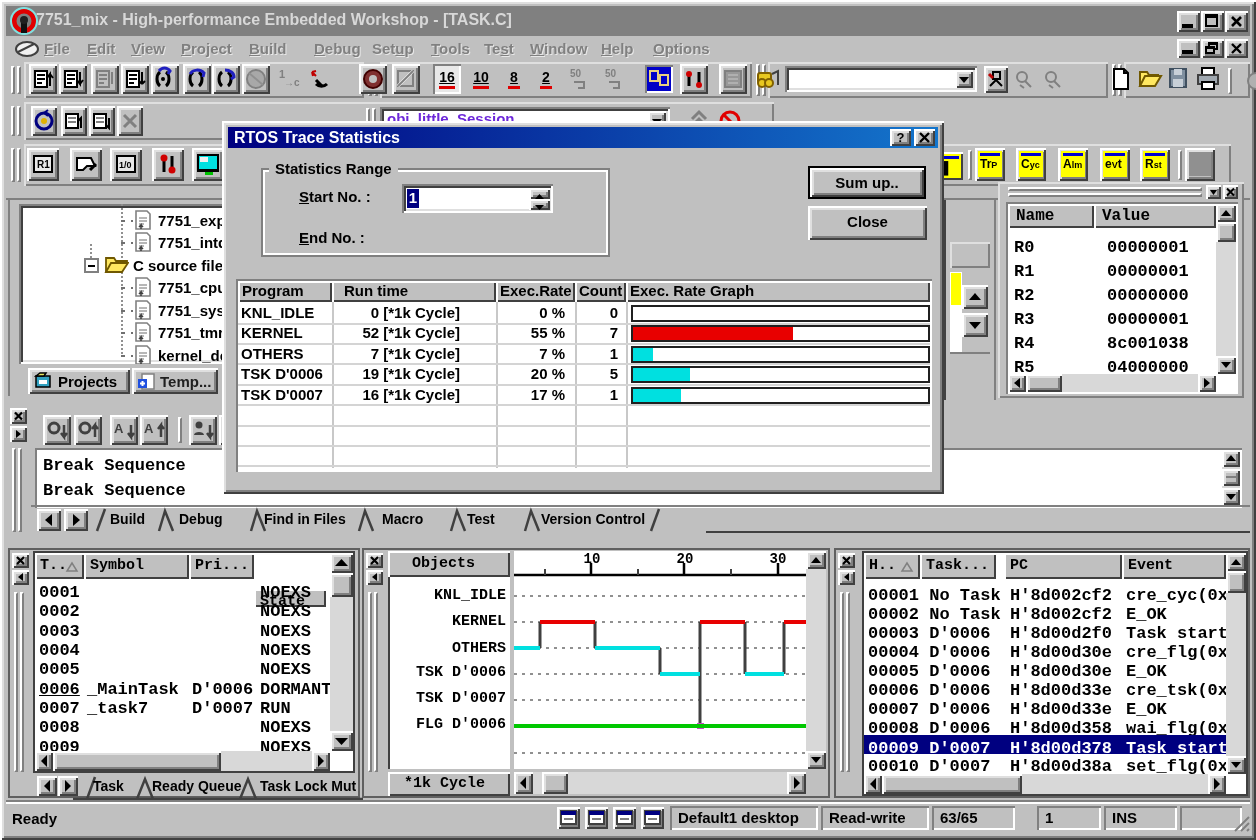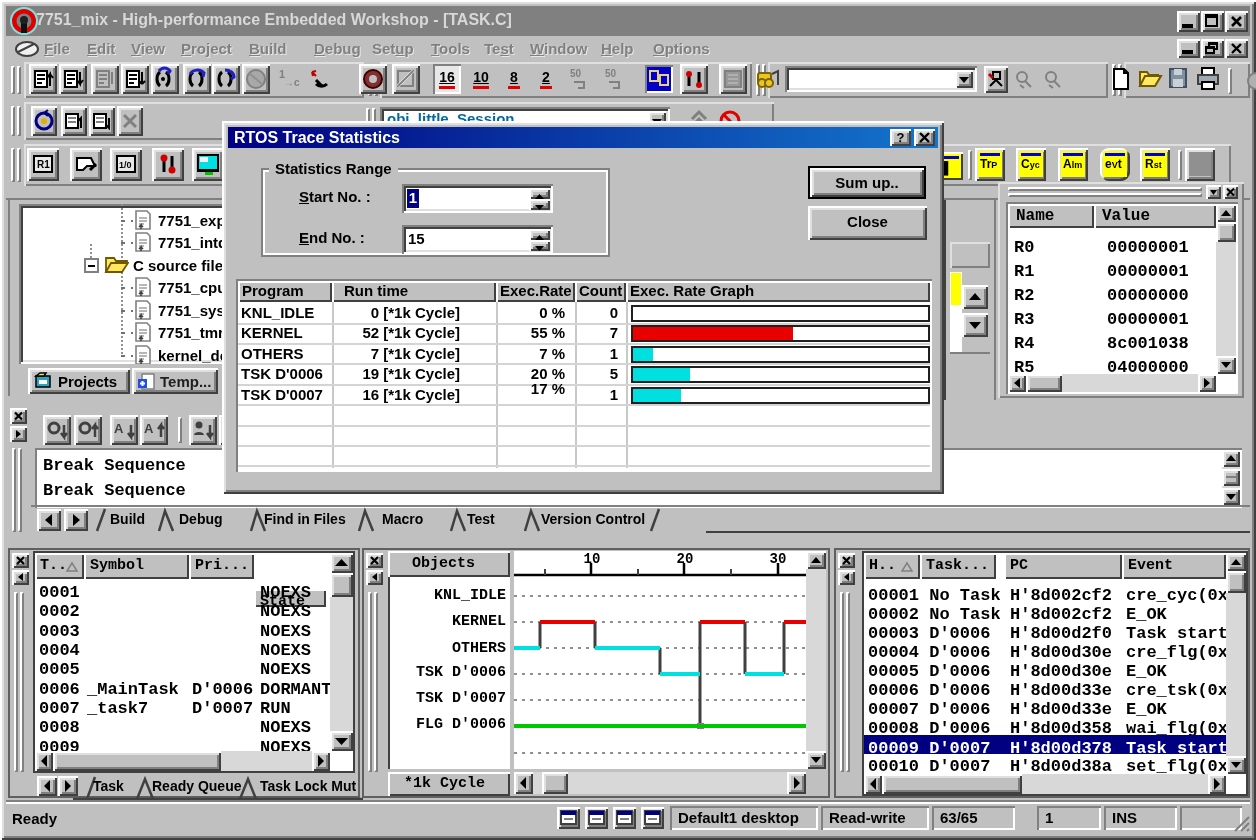--- a/index.html
+++ b/index.html
@@ -238,21 +238,21 @@
           <rect x="5" y="8" width="12" height="14" fill="#fff" stroke="#000" stroke-width="2"></rect>
           <path d="M7 12h8M7 16h8" stroke="#808080" stroke-width="2"></path>
           <path d="M20 12v10l-3-3" stroke="#000" stroke-width="2" fill="none"></path>
         </svg></div>
   <div class="a btn" style="left:111px;top:2px;width:26px;height:30px;"><svg width="26" height="30" viewBox="0 0 26 30">
           <path d="M7 9l12 12M19 9L7 21" stroke="#808080" stroke-width="3"></path>
         </svg></div>
   <div class="a grip" style="left:360px;top:4px;width:3px;height:26px;"></div>
   <div class="a grip" style="left:366px;top:4px;width:3px;height:26px;"></div>
   <div class="a edit" style="left:374px;top:3px;width:290px;height:28px;font-size:15px;">
-    <div class="a" style="left:7px;top:3px;color:#0369a1;">obj_little_Session</div>
+    <div class="a" style="left:7px;top:3px;color:#6d28d9;">obj_little_Session</div>
     <div class="a btn" style="left:268px;top:4px;width:18px;height:20px;"><svg width="18" height="20" viewBox="0 0 18 20">
             <path d="M4 8l5 6 5-6z" fill="#000"></path>
           </svg></div>
   </div>
   <div class="a" style="left:680px;top:2px;width:26px;height:30px;"><svg width="26" height="30" viewBox="0 0 26 30">
           <path d="M6 20l7-7 7 7M6 13l7-7 7 7" stroke="#808080" stroke-width="3" fill="none"></path>
         </svg></div>
   <div class="a" style="left:710px;top:2px;width:28px;height:30px;"><svg width="28" height="30" viewBox="0 0 28 30">
           <circle cx="14" cy="15" r="9" fill="none" stroke="#e00000" stroke-width="3"></circle>
           <path d="M8 9l12 12" stroke="#e00000" stroke-width="3"></path>
@@ -301,21 +301,21 @@
   <div class="a btn" style="left:1010px;top:2px;width:30px;height:33px;">
         <div class="a" style="left:3px;top:3px;width:24px;height:26px;background:#ffff00;"></div>
         <div class="a" style="left:5px;top:5px;width:20px;height:3px;background:#0000d0"></div>
         <div class="a" style="left:5px;top:9px;font:bold 12px 'Liberation Sans';color:#000;">C<span style="font-size:9px">yc</span></div>
       </div>
   <div class="a btn" style="left:1052px;top:2px;width:30px;height:33px;">
         <div class="a" style="left:3px;top:3px;width:24px;height:26px;background:#ffff00;"></div>
         <div class="a" style="left:5px;top:5px;width:20px;height:3px;background:#0000d0"></div>
         <div class="a" style="left:5px;top:9px;font:bold 12px 'Liberation Sans';color:#000;">A<span style="font-size:9px">lm</span></div>
       </div>
-  <div class="a btn" style="left:1094px;top:2px;width:30px;height:33px;border-radius:9px;">
+  <div class="a btn" style="left:1094px;top:2px;width:30px;height:33px;">
         <div class="a" style="left:3px;top:3px;width:24px;height:26px;background:#ffff00;"></div>
         <div class="a" style="left:5px;top:5px;width:20px;height:3px;background:#0000d0"></div>
         <div class="a" style="left:5px;top:9px;font:bold 12px 'Liberation Sans';color:#000;">e<span style="font-size:9px">V</span>t</div>
       </div>
   <div class="a btn" style="left:1134px;top:2px;width:30px;height:33px;">
         <div class="a" style="left:3px;top:3px;width:24px;height:26px;background:#ffff00;"></div>
         <div class="a" style="left:5px;top:5px;width:20px;height:3px;background:#0000d0"></div>
         <div class="a" style="left:5px;top:9px;font:bold 12px 'Liberation Sans';color:#000;">R<span style="font-size:9px">st</span></div>
       </div>
   <div class="a grip" style="left:1172px;top:4px;width:3px;height:30px;"></div>
@@ -587,21 +587,21 @@
       <div class="a" style="left:4px;top:4px;">0001</div>
           <div class="a" style="left:225px;top:4px;">NOEXS</div>
       <div class="a" style="left:4px;top:23px;">0002</div>
           <div class="a" style="left:225px;top:23px;">NOEXS</div>
       <div class="a" style="left:4px;top:43px;">0003</div>
           <div class="a" style="left:225px;top:43px;">NOEXS</div>
       <div class="a" style="left:4px;top:62px;">0004</div>
           <div class="a" style="left:225px;top:62px;">NOEXS</div>
       <div class="a" style="left:4px;top:81px;">0005</div>
           <div class="a" style="left:225px;top:81px;">NOEXS</div>
-      <div class="a" style="left:4px;top:101px;">0006</div>
+      <div class="a" style="left:4px;top:101px;text-decoration:underline;">0006</div>
           <div class="a" style="left:52px;top:101px;">_MainTask</div>
           <div class="a" style="left:157px;top:101px;">D'0006</div>
           <div class="a" style="left:225px;top:101px;">DORMANT</div>
       <div class="a" style="left:4px;top:120px;">0007</div>
           <div class="a" style="left:52px;top:120px;">_task7</div>
           <div class="a" style="left:157px;top:120px;">D'0007</div>
           <div class="a" style="left:225px;top:120px;">RUN</div>
       <div class="a" style="left:4px;top:139px;">0008</div>
           <div class="a" style="left:225px;top:139px;">NOEXS</div>
       <div class="a" style="left:4px;top:159px;">0009</div>
@@ -859,31 +859,20 @@
     <div class="a" style="left:5px;top:5px;width:12px;height:19px;background:#000080;color:#fff;text-align:center;">1</div>
     <div class="a" style="left:127px;top:4px;width:21px;height:21px;">
       <div class="a btn" style="left:0;top:0;width:21px;height:11px;"><svg width="21" height="11" viewBox="0 0 21 11">
             <path d="M6 8l4.5-5L15 8z" fill="#000"></path>
           </svg></div>
       <div class="a btn" style="left:0;top:11px;width:21px;height:11px;"><svg width="21" height="11" viewBox="0 0 21 11">
             <path d="M6 3l4.5 5L15 3z" fill="#000"></path>
           </svg></div>
     </div>
   </div>
-  <div class="a edit" style="left:180px;top:104px;width:151px;height:29px;">
-    <div class="a" style="left:6px;top:5px;">15</div>
-    <div class="a" style="left:127px;top:4px;width:21px;height:21px;">
-      <div class="a btn" style="left:0;top:0;width:21px;height:11px;"><svg width="21" height="11" viewBox="0 0 21 11">
-            <path d="M6 8l4.5-5L15 8z" fill="#000"></path>
-          </svg></div>
-      <div class="a btn" style="left:0;top:11px;width:21px;height:11px;"><svg width="21" height="11" viewBox="0 0 21 11">
-            <path d="M6 3l4.5 5L15 3z" fill="#000"></path>
-          </svg></div>
-    </div>
-  </div>
 
   <div class="a" style="left:586px;top:45px;width:118px;height:33px;background:#000;">
       <div class="a btn" style="left:2px;top:2px;width:114px;height:29px;text-align:center;"><span style="position:relative;top:6px;">Sum up..</span></div>
     </div>
   <div class="a btn" style="left:586px;top:85px;width:119px;height:34px;text-align:center;"><span style="position:relative;top:7px;">Close</span></div>
 
   <div class="a sunken2" style="left:14px;top:158px;width:696px;height:193px;background:#fff;">
     <div class="a hdrcell" style="left:2px;top:2px;width:94px;height:21px;">
         <span class="a" style="left:4px;top:1px;">Program</span>
       </div>
@@ -923,21 +912,21 @@
     <div class="a" style="left:5px;top:66px;">OTHERS</div>
       <div class="a" style="left:96px;top:66px;width:128px;text-align:right;">7 [*1k Cycle]</div>
       <div class="a" style="left:260px;top:66px;width:69px;text-align:right;">7 %</div>
       <div class="a" style="left:339px;top:66px;width:43px;text-align:right;">1</div>
     <div class="a" style="left:5px;top:86px;">TSK D'0006</div>
       <div class="a" style="left:96px;top:86px;width:128px;text-align:right;">19 [*1k Cycle]</div>
       <div class="a" style="left:260px;top:86px;width:69px;text-align:right;">20 %</div>
       <div class="a" style="left:339px;top:86px;width:43px;text-align:right;">5</div>
     <div class="a" style="left:5px;top:107px;">TSK D'0007</div>
       <div class="a" style="left:96px;top:107px;width:128px;text-align:right;">16 [*1k Cycle]</div>
-      <div class="a" style="left:260px;top:101px;width:69px;text-align:right;">17 %</div>
+      <div class="a" style="left:260px;top:107px;width:69px;text-align:right;">17 %</div>
       <div class="a" style="left:339px;top:107px;width:43px;text-align:right;">1</div>
 
     <div class="a" style="left:395px;top:26px;width:299px;height:17px;border:2px solid #202020;background:#fff;"></div>
     <div class="a" style="left:395px;top:46px;width:299px;height:17px;border:2px solid #202020;background:#fff;">
         <div class="a" style="left:0;top:0;width:160px;height:13px;background:#e80000;"></div>
       </div>
     <div class="a" style="left:395px;top:67px;width:299px;height:17px;border:2px solid #202020;background:#fff;">
         <div class="a" style="left:0;top:0;width:20px;height:13px;background:#00e0e0;"></div>
       </div>
     <div class="a" style="left:395px;top:87px;width:299px;height:17px;border:2px solid #202020;background:#fff;">

